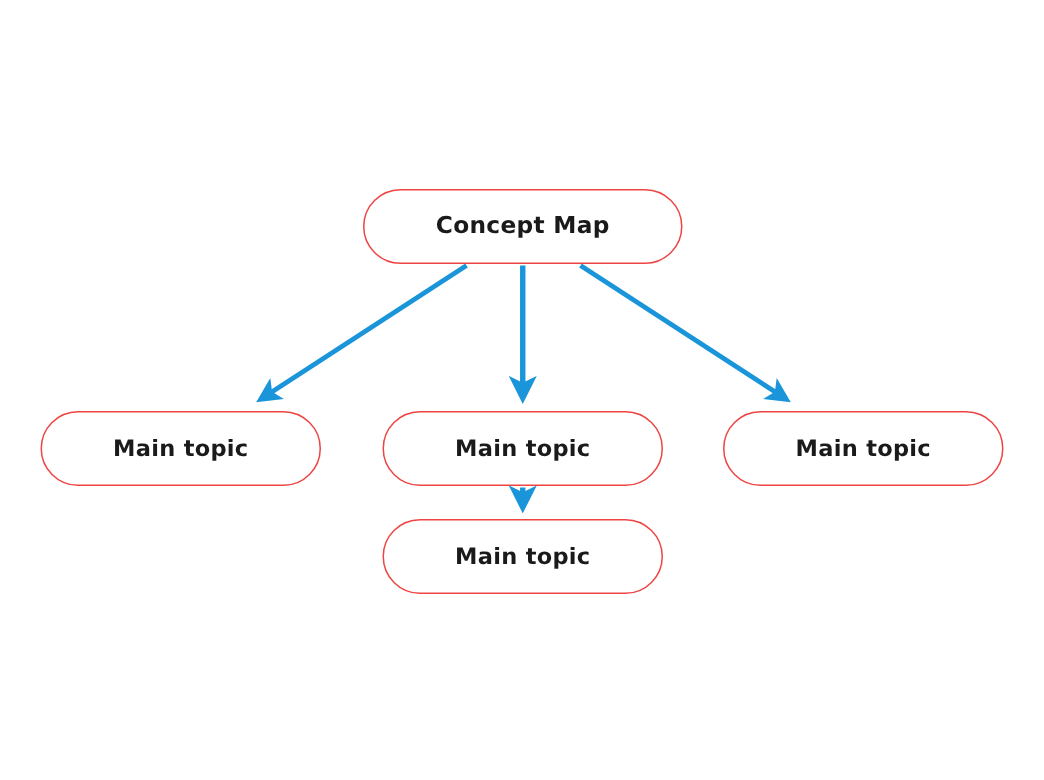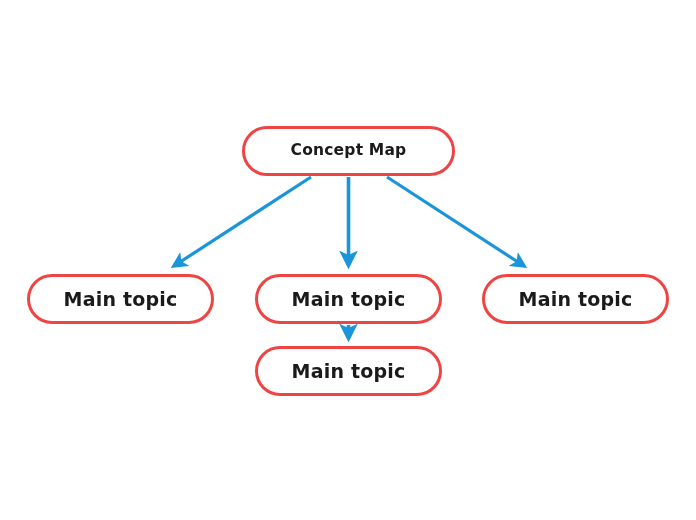--- a/index.html
+++ b/index.html
@@ -23,31 +23,31 @@
     position: absolute;
     left: 0;
     top: 0;
     width: 696px;
     height: 520px;
   }
   .node {
     position: absolute;
     box-sizing: border-box;
     background: #ffffff;
-    border: 3px solid #ef4444;
+    border: 1px solid #ef4444;
     border-radius: 999px;
     display: flex;
     align-items: center;
     justify-content: center;
     z-index: 2;
   }
   .node-label {
     color: #1a1a1a;
     font-weight: bold;
-    font-size: 19px;
+    font-size: 15px;
     letter-spacing: 0.2px;
     line-height: 1;
     white-space: nowrap;
     font-family: "DejaVu Sans", sans-serif;
   }
   #node-root   { left: 242px; top: 126px; width: 213px; height: 50px; }
   #node-root .node-label { font-size: 15.5px; }
   #node-left   { left: 27px;  top: 274px; width: 187px; height: 50px; }
   #node-middle { left: 255px; top: 274px; width: 187px; height: 50px; }
   #node-right  { left: 482px; top: 274px; width: 187px; height: 50px; }

